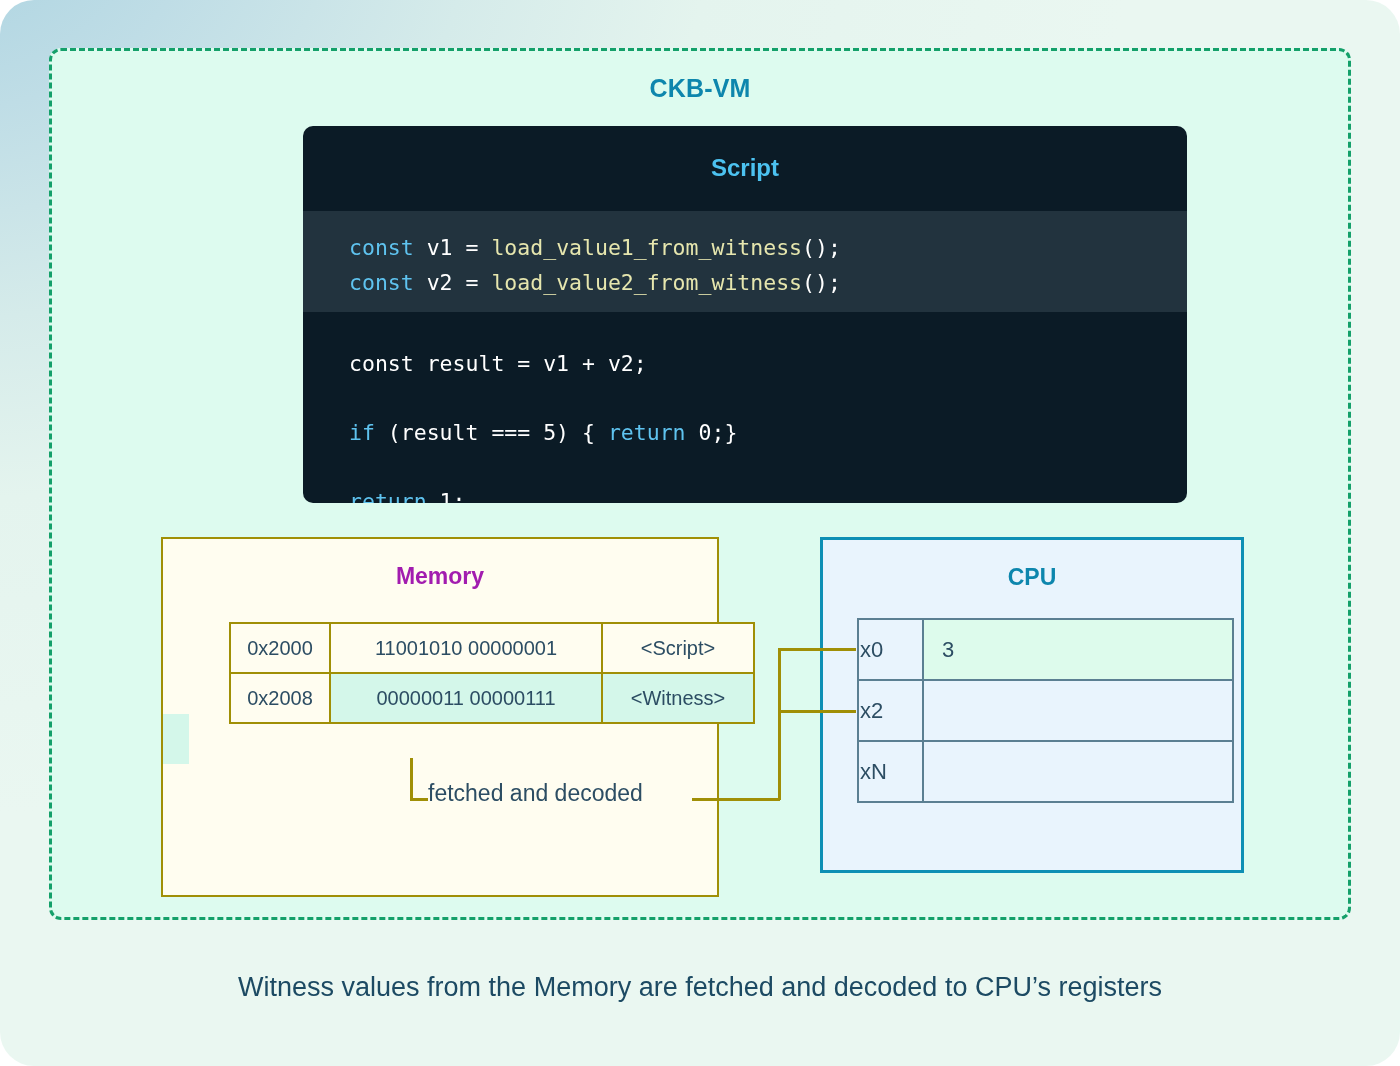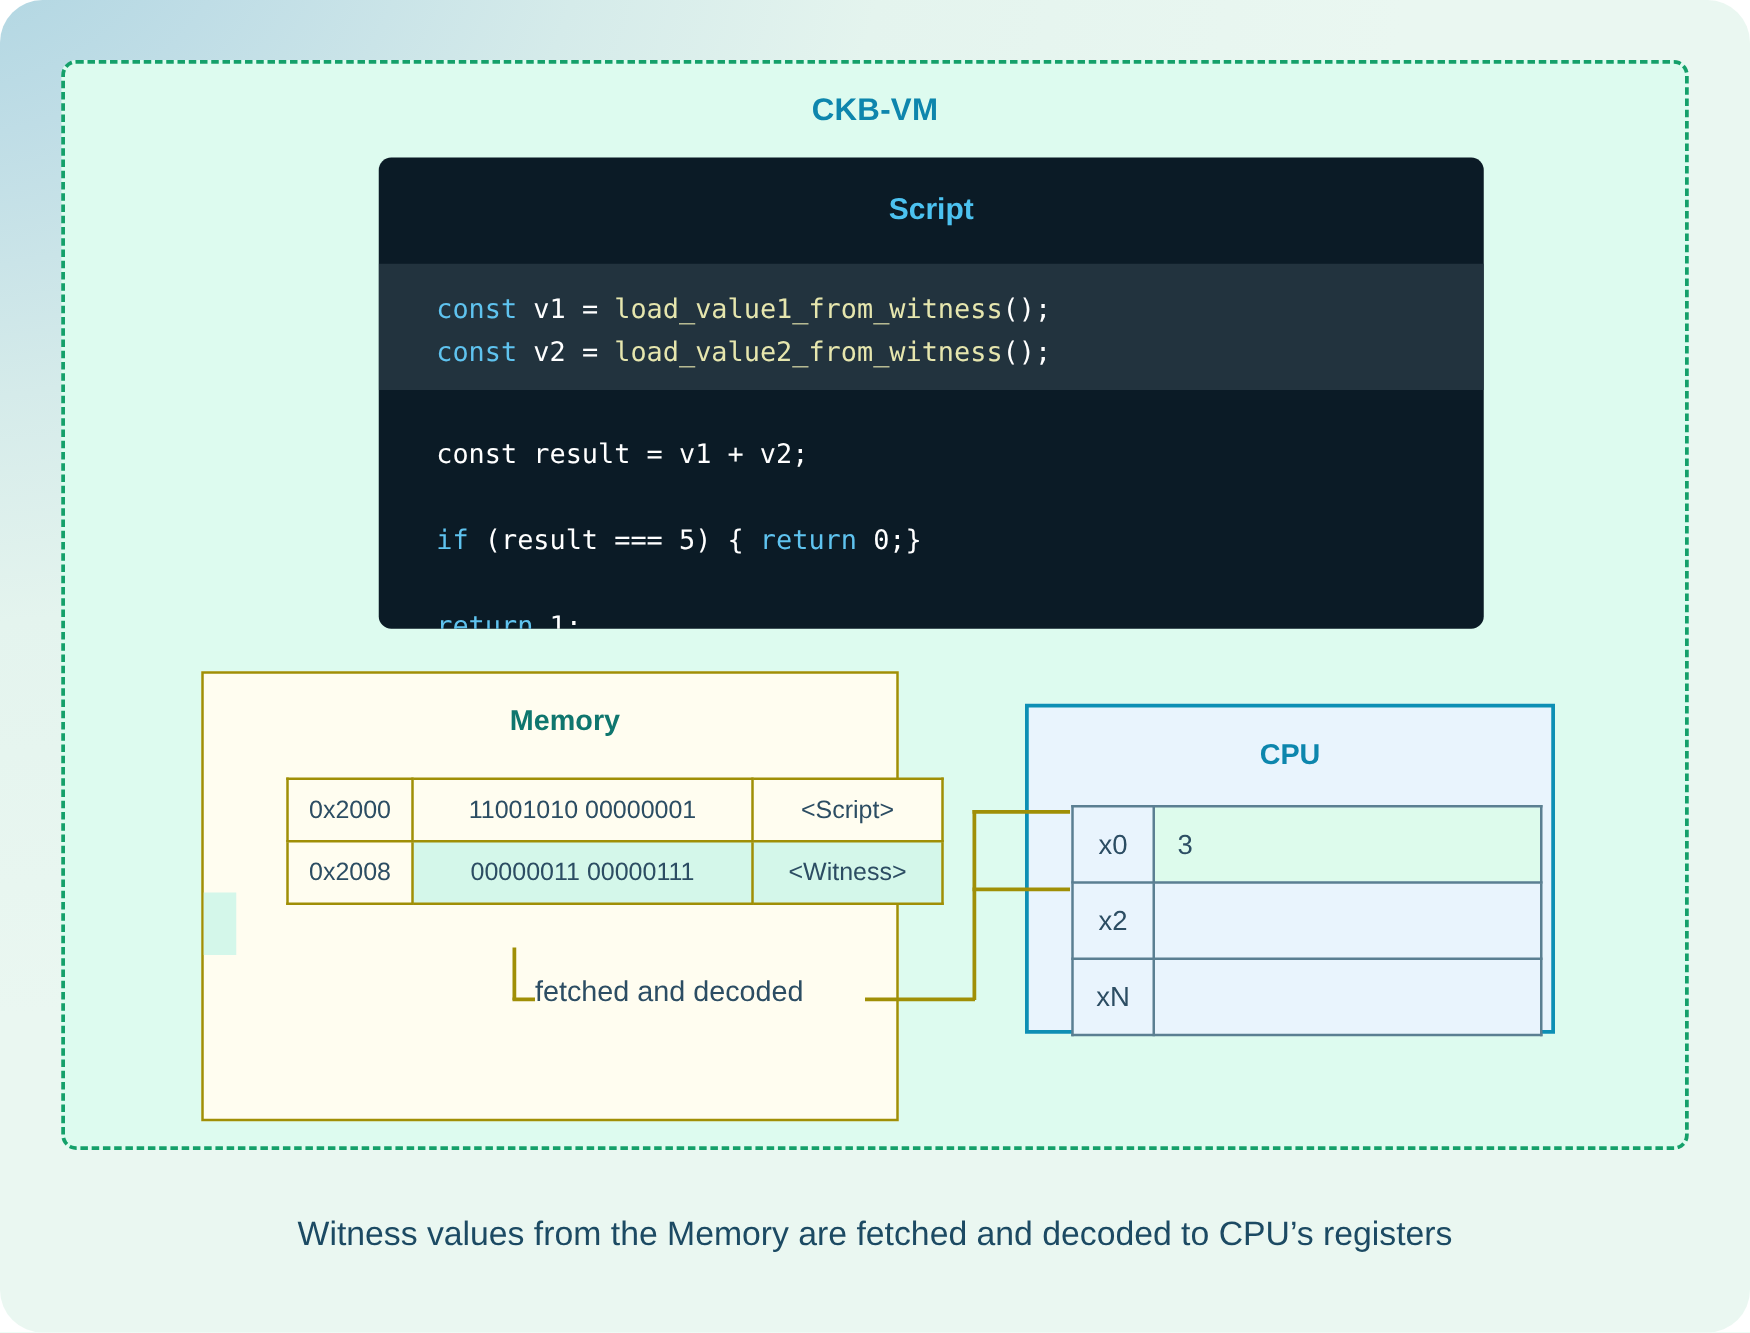--- a/index.html
+++ b/index.html
@@ -51,22 +51,22 @@
   .fn{color:#e6e6ae;}
   .blank{height:34px;}
 
   
   #memory-panel{
     position:absolute;left:161px;top:537px;width:558px;height:360px;
     background:#fffdf0;border:2.5px solid #a08f06;
     box-sizing:border-box;
   }
   #memory-title{
-    position:absolute;left:12px;top:24px;width:100%;text-align:center;
-    font-size:23px;font-weight:bold;color:#0f766e;
+    position:absolute;left:0;top:24px;width:100%;text-align:center;
+    font-size:23px;font-weight:bold;color:#a21caf;
   }
   #mem-table{
     position:absolute;left:20px;top:83px;width:512px;
     border-collapse:collapse;
     table-layout:fixed;
     margin-left:46px;
   }
   #mem-table td{
     border:2px solid #a08f06;
     height:46px;
@@ -81,40 +81,40 @@
   #mem-table tr.highlight td.tag{background:#d4f7ea;}
 
   
   #mem-highlight-bleed{
     position:absolute;left:0;top:175px;width:26px;height:50px;
     background:#d4f7ea;
   }
 
   
   #cpu-panel{
-    position:absolute;left:820px;top:563px;width:424px;height:264px;
+    position:absolute;left:820px;top:537px;width:424px;height:336px;
     background:#e9f4fd;border:3px solid #0d8fb4;
     box-sizing:border-box;
   }
   #cpu-title{
     position:absolute;left:0;top:24px;width:100%;text-align:center;
     font-size:23px;font-weight:bold;color:#0d86ad;
   }
   #cpu-table{
     position:absolute;left:34px;top:78px;width:350px;
     border-collapse:collapse;table-layout:fixed;
   }
   #cpu-table td{
     border:2px solid #5b7f92;
     height:57px;
     font-size:22px;color:#2c4d63;
     vertical-align:middle;
     background:#e9f4fd;
   }
-  #cpu-table td.reg{width:61px;text-align:center;}
+  #cpu-table td.reg{width:61px;text-align:left;}
   #cpu-table td.val{width:289px;text-align:left;padding-left:18px;}
   #cpu-table tr.highlight td.val{background:#ddfbec;}
 
   
   .ln{position:absolute;background:#a08f06;}
   .lnv{width:2.5px;}
   .lnh{height:2.5px;}
 
   
   #fetch-label{

